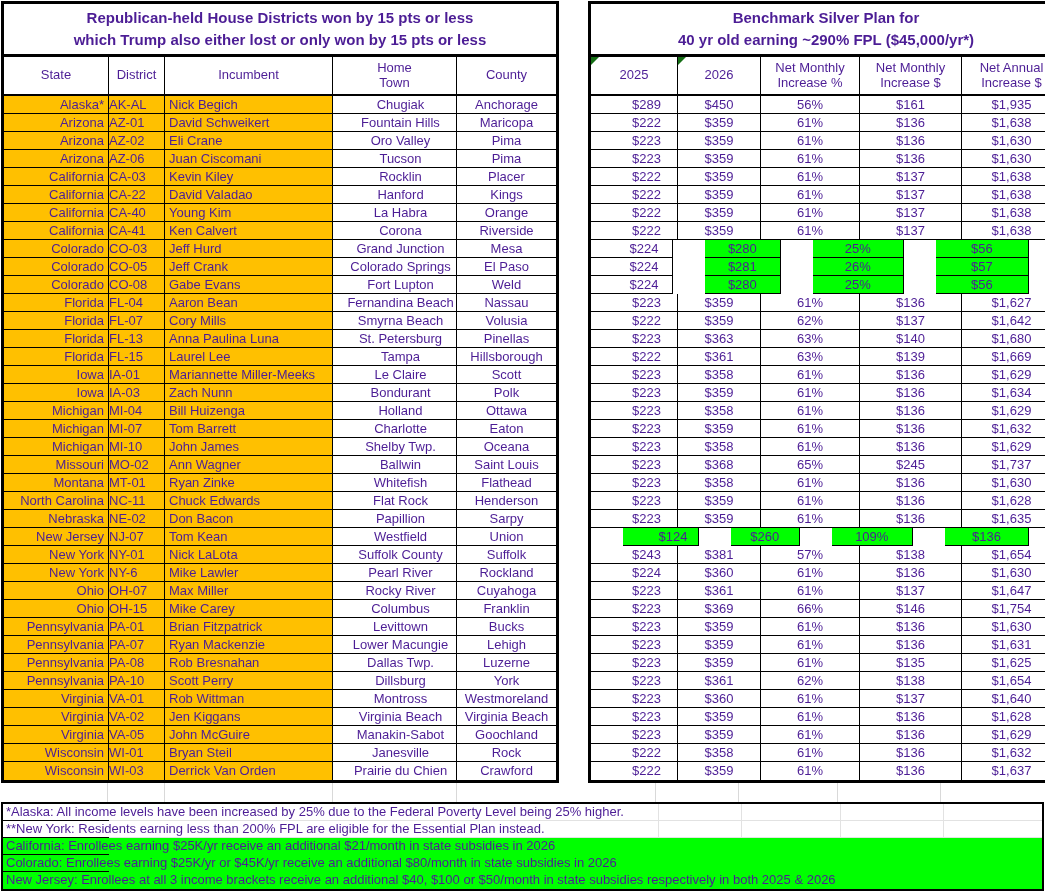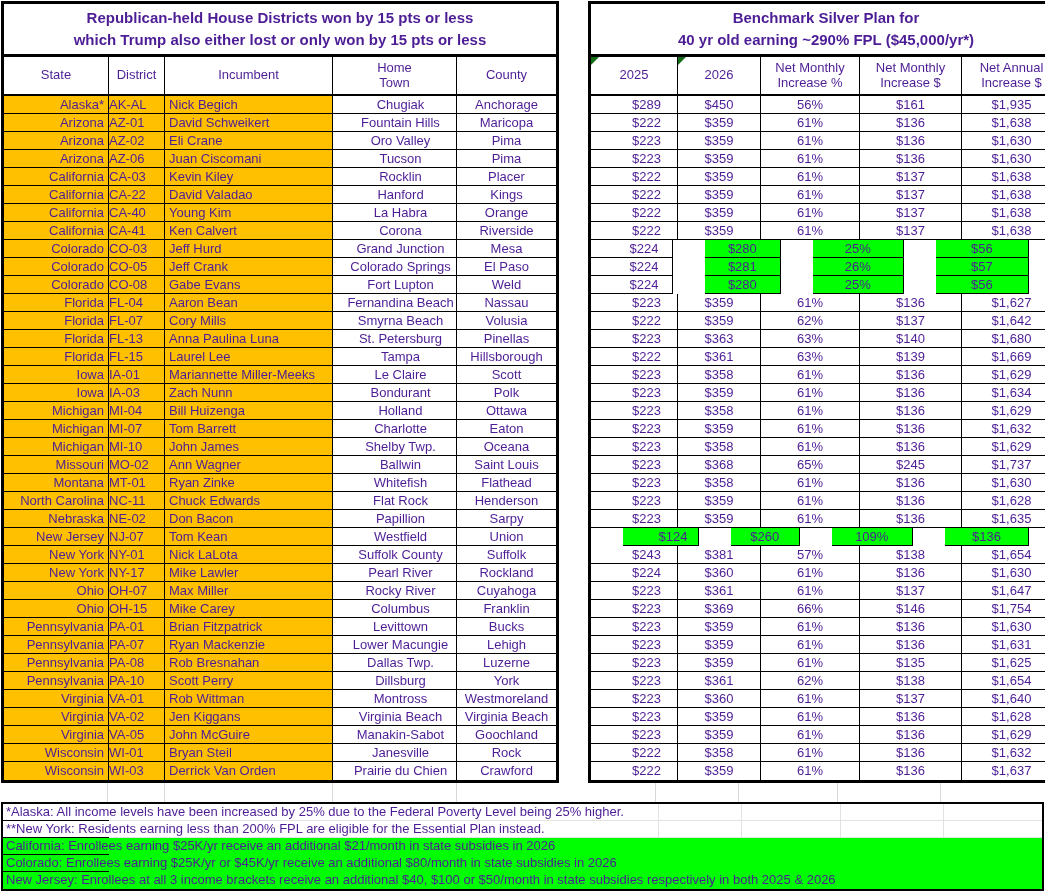--- a/index.html
+++ b/index.html
@@ -311,21 +311,21 @@
   <div class="drow">
     <div class="cell c-state org">New York</div>
     <div class="cell c-district org">NY-01</div>
     <div class="cell c-incumbent org">Nick LaLota</div>
     <div class="cell c-home">Suffolk County</div>
     <div class="cell c-county">Suffolk</div>
   </div>
 
   <div class="drow">
     <div class="cell c-state org">New York</div>
-    <div class="cell c-district org">NY-17</div>
+    <div class="cell c-district org">NY-6</div>
     <div class="cell c-incumbent org">Mike Lawler</div>
     <div class="cell c-home">Pearl River</div>
     <div class="cell c-county">Rockland</div>
   </div>
 
   <div class="drow">
     <div class="cell c-state org">Ohio</div>
     <div class="cell c-district org">OH-07</div>
     <div class="cell c-incumbent org">Max Miller</div>
     <div class="cell c-home">Rocky River</div>

